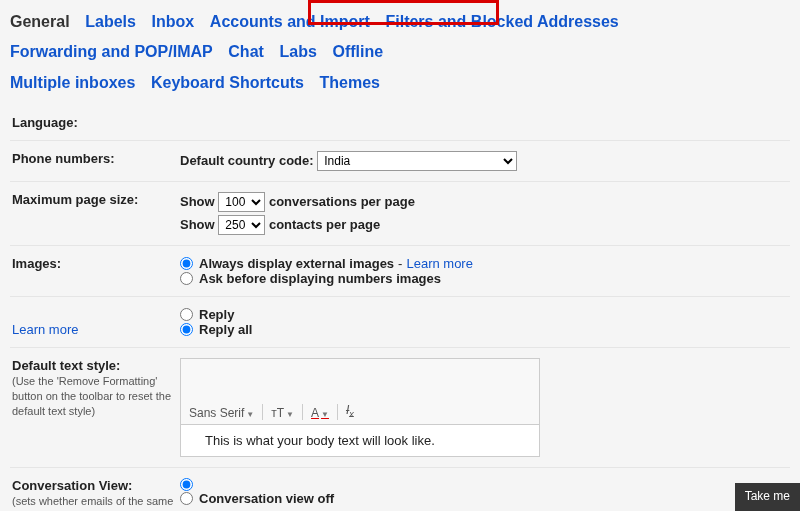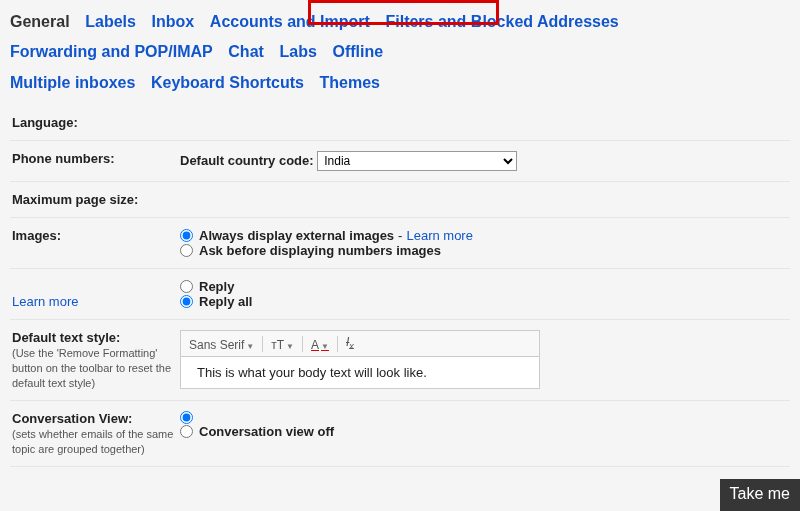--- a/index.html
+++ b/index.html
@@ -81,32 +81,32 @@
       background: #f8f8f8;
       padding: 4px 8px;
       font-size: 12px;
       color: #555;
     }
     .text-toolbar .sep { border-left: 1px solid #ccc; height: 16px; margin: 0 2px; }
     .text-toolbar .caret { font-size: 8px; color: #777; margin-left: 2px; }
     .text-preview {
       border: 1px solid #ccc;
       border-top: none;
-      padding: 8px 16px;
+      padding: 8px 24px;
       width: 360px;
       background: #fff;
       font-size: 13px;
     }
     .takeme {
       position: fixed;
       bottom: 0;
       right: 0;
       background: #363636;
       color: #fff;
-      font-size: 16px;
+      font-size: 12px;
       padding: 6px 10px 8px 10px;
     }
   </style>
 </head>
 <body>
 
 <div class="tabs">
   <a href="#" class="active">General</a>
   <a href="#">Labels</a>
   <a href="#">Inbox</a>
@@ -135,20 +135,32 @@
     <div class="value-col">
       <span class="strong">Default country code:</span>
       <select style="width:200px;">
         <option>India</option>
       </select>
     </div>
   </div>
 
   <div class="row">
     <div class="label-col">Maximum page size:</div>
+    <div class="value-col">
+      <div class="line">
+        <span class="strong">Show</span>
+        <select><option>100</option></select>
+        <span class="strong">conversations per page</span>
+      </div>
+      <div>
+        <span class="strong">Show</span>
+        <select><option>250</option></select>
+        <span class="strong">contacts per page</span>
+      </div>
+    </div>
   </div>
 
   <div class="row">
     <div class="label-col">Images:</div>
     <div class="value-col">
       <div class="radio-line">
         <input type="radio" checked="" style="">
         <span class="strong">Always display external images</span>
         <span> - </span>
         <a href="#">Learn more</a>
@@ -183,21 +195,21 @@
       <span class="sub">(Use the 'Remove Formatting' button on the toolbar to reset the default text style)</span>
     </div>
     <div class="value-col">
       <div class="text-toolbar" style="width:360px;">
         <span><span>Sans Serif</span><span class="caret">▼</span></span>
         <span class="sep"></span>
         <span>тT<span class="caret">▼</span></span>
         <span class="sep"></span>
         <span style="text-decoration: underline; text-decoration-color:#d00;">A<span class="caret">▼</span></span>
         <span class="sep"></span>
-        <span style="font-style:italic; text-decoration: line-through;">I<sub style="font-size:9px;">x</sub></span>
+        <span style="font-style:italic; text-decoration: line-through; margin-top: 40px;">I<sub style="font-size:9px;">x</sub></span>
       </div>
       <div class="text-preview">This is what your body text will look like.</div>
     </div>
   </div>
 
   <div class="row">
     <div class="label-col">
       <span>Conversation View:</span><br>
       <span class="sub">(sets whether emails of the same topic are grouped together)</span>
     </div>

